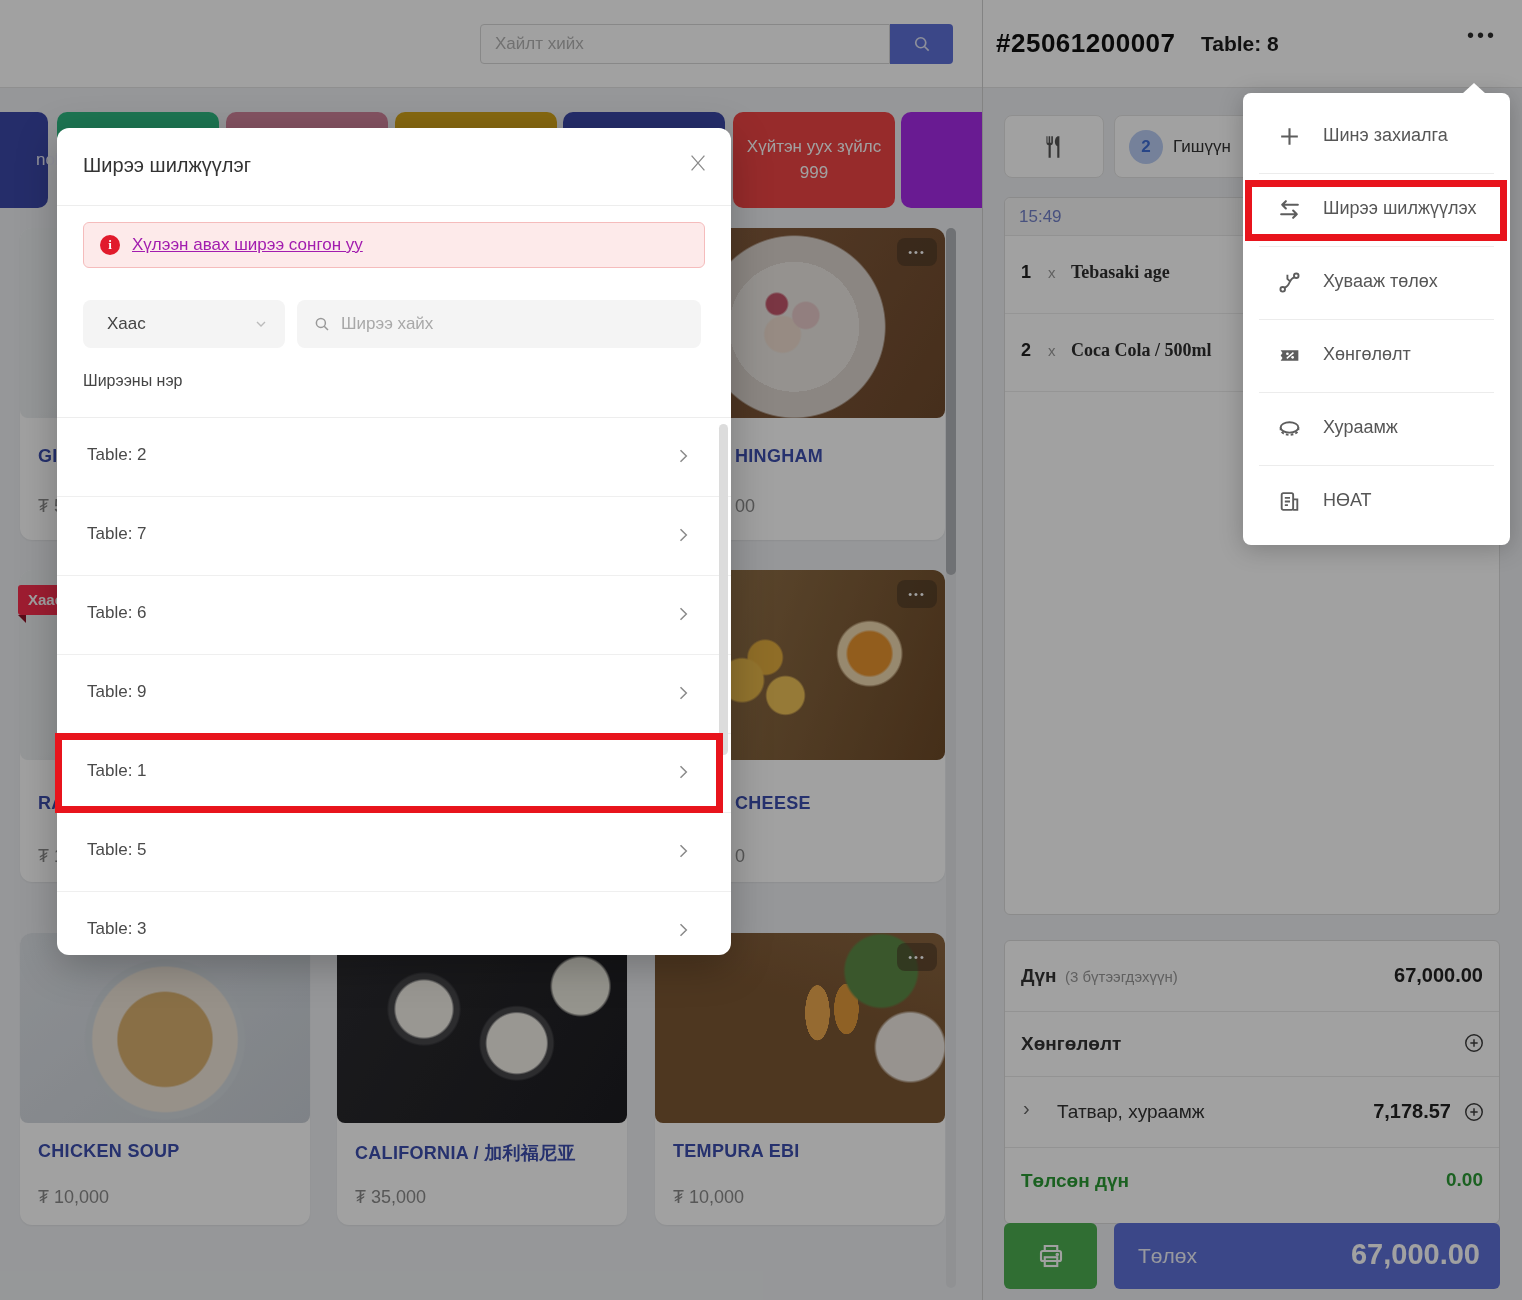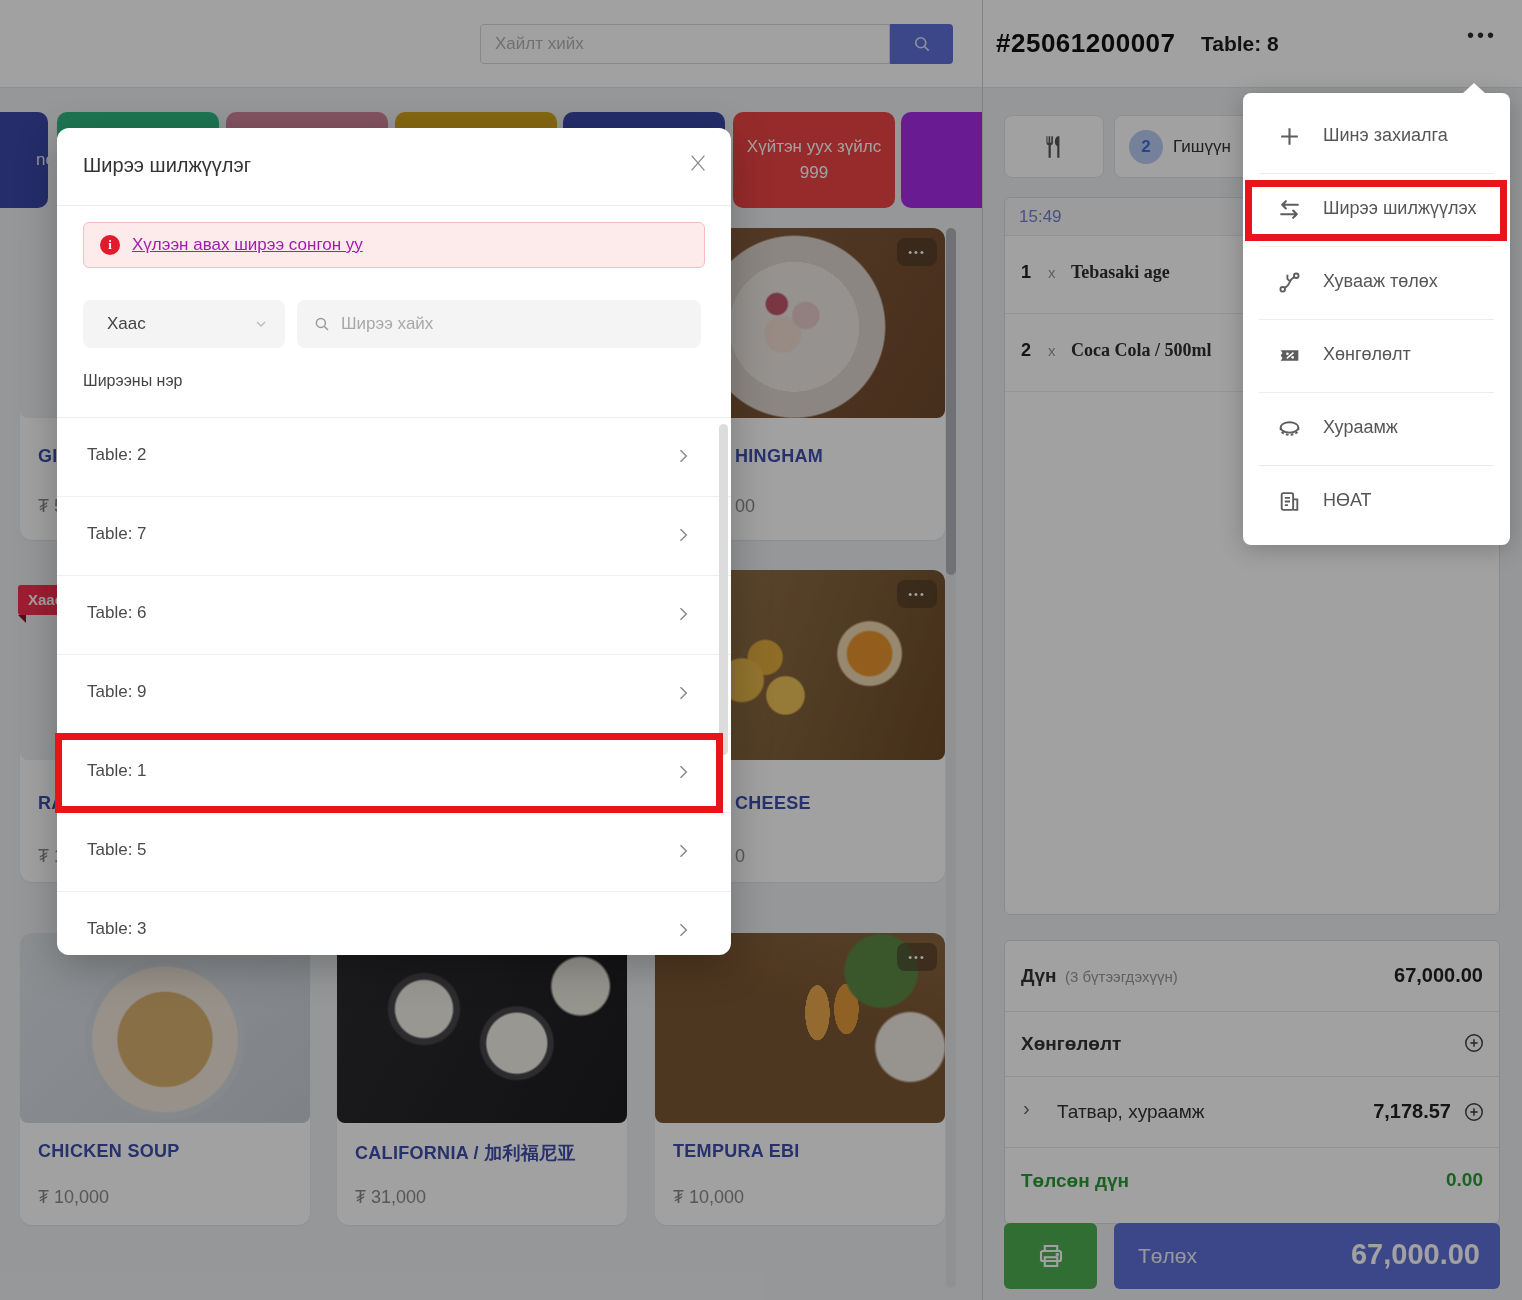--- a/index.html
+++ b/index.html
@@ -198,21 +198,21 @@
     </div>
 
     <div class="a card" style="left:20px;top:845px;height:292px;">
       <div class="a cimg img-soup"></div>
       <div class="a cname" style="left:18px;top:208px;">CHICKEN SOUP</div>
       <div class="a cprice" style="left:18px;top:254px;">₮ 10,000</div>
     </div>
     <div class="a card" style="left:337px;top:845px;height:292px;">
       <div class="a cimg img-sushi"></div>
       <div class="a cname" style="left:18px;top:208px;">CALIFORNIA / 加利福尼亚</div>
-      <div class="a cprice" style="left:18px;top:254px;">₮ 31,000</div>
+      <div class="a cprice" style="left:18px;top:254px;">₮ 35,000</div>
     </div>
     <div class="a card" style="left:655px;top:845px;height:292px;">
       <div class="a cimg img-tempura"></div>
       <div class="a dots-pill" style="right:8px;top:10px;">
         <span>•••</span>
       </div>
       <div class="a cname" style="left:18px;top:208px;">TEMPURA EBI</div>
       <div class="a cprice" style="left:18px;top:254px;">₮ 10,000</div>
     </div>
 

